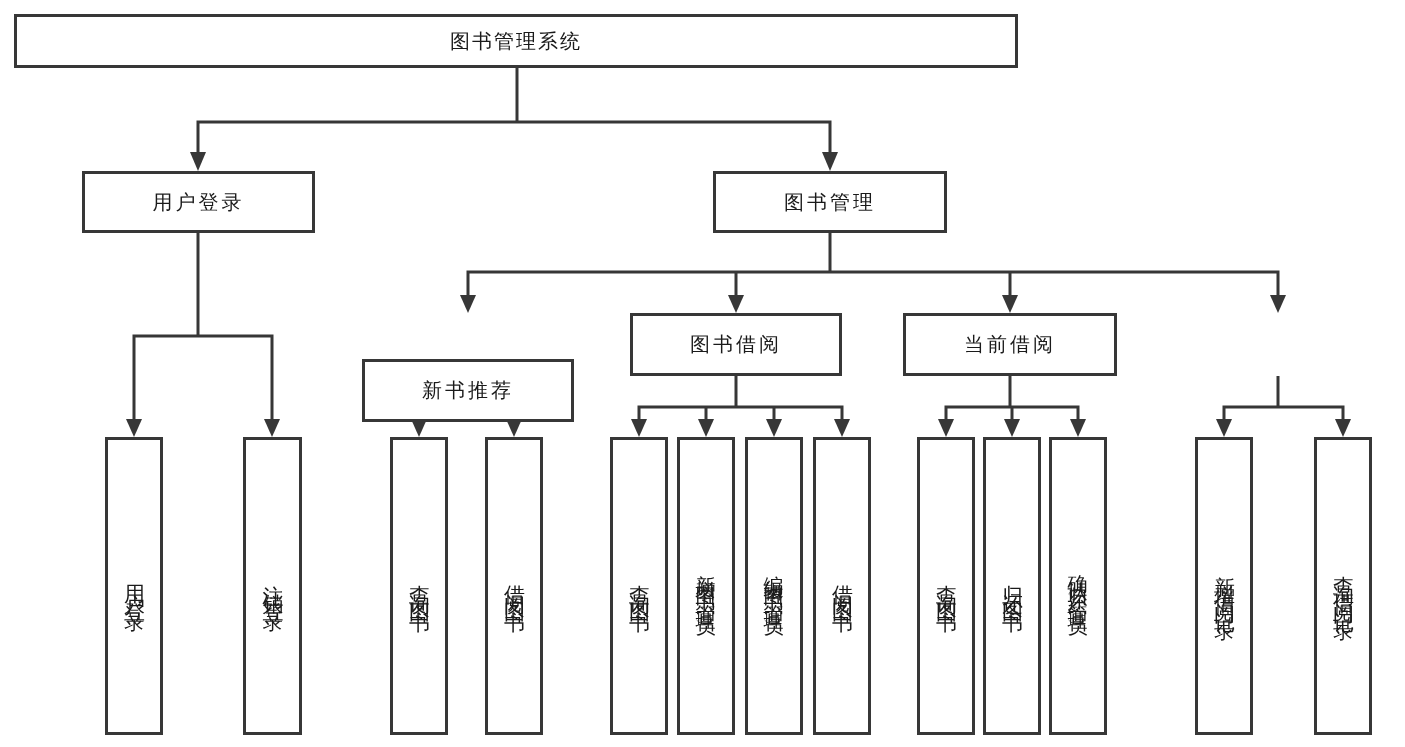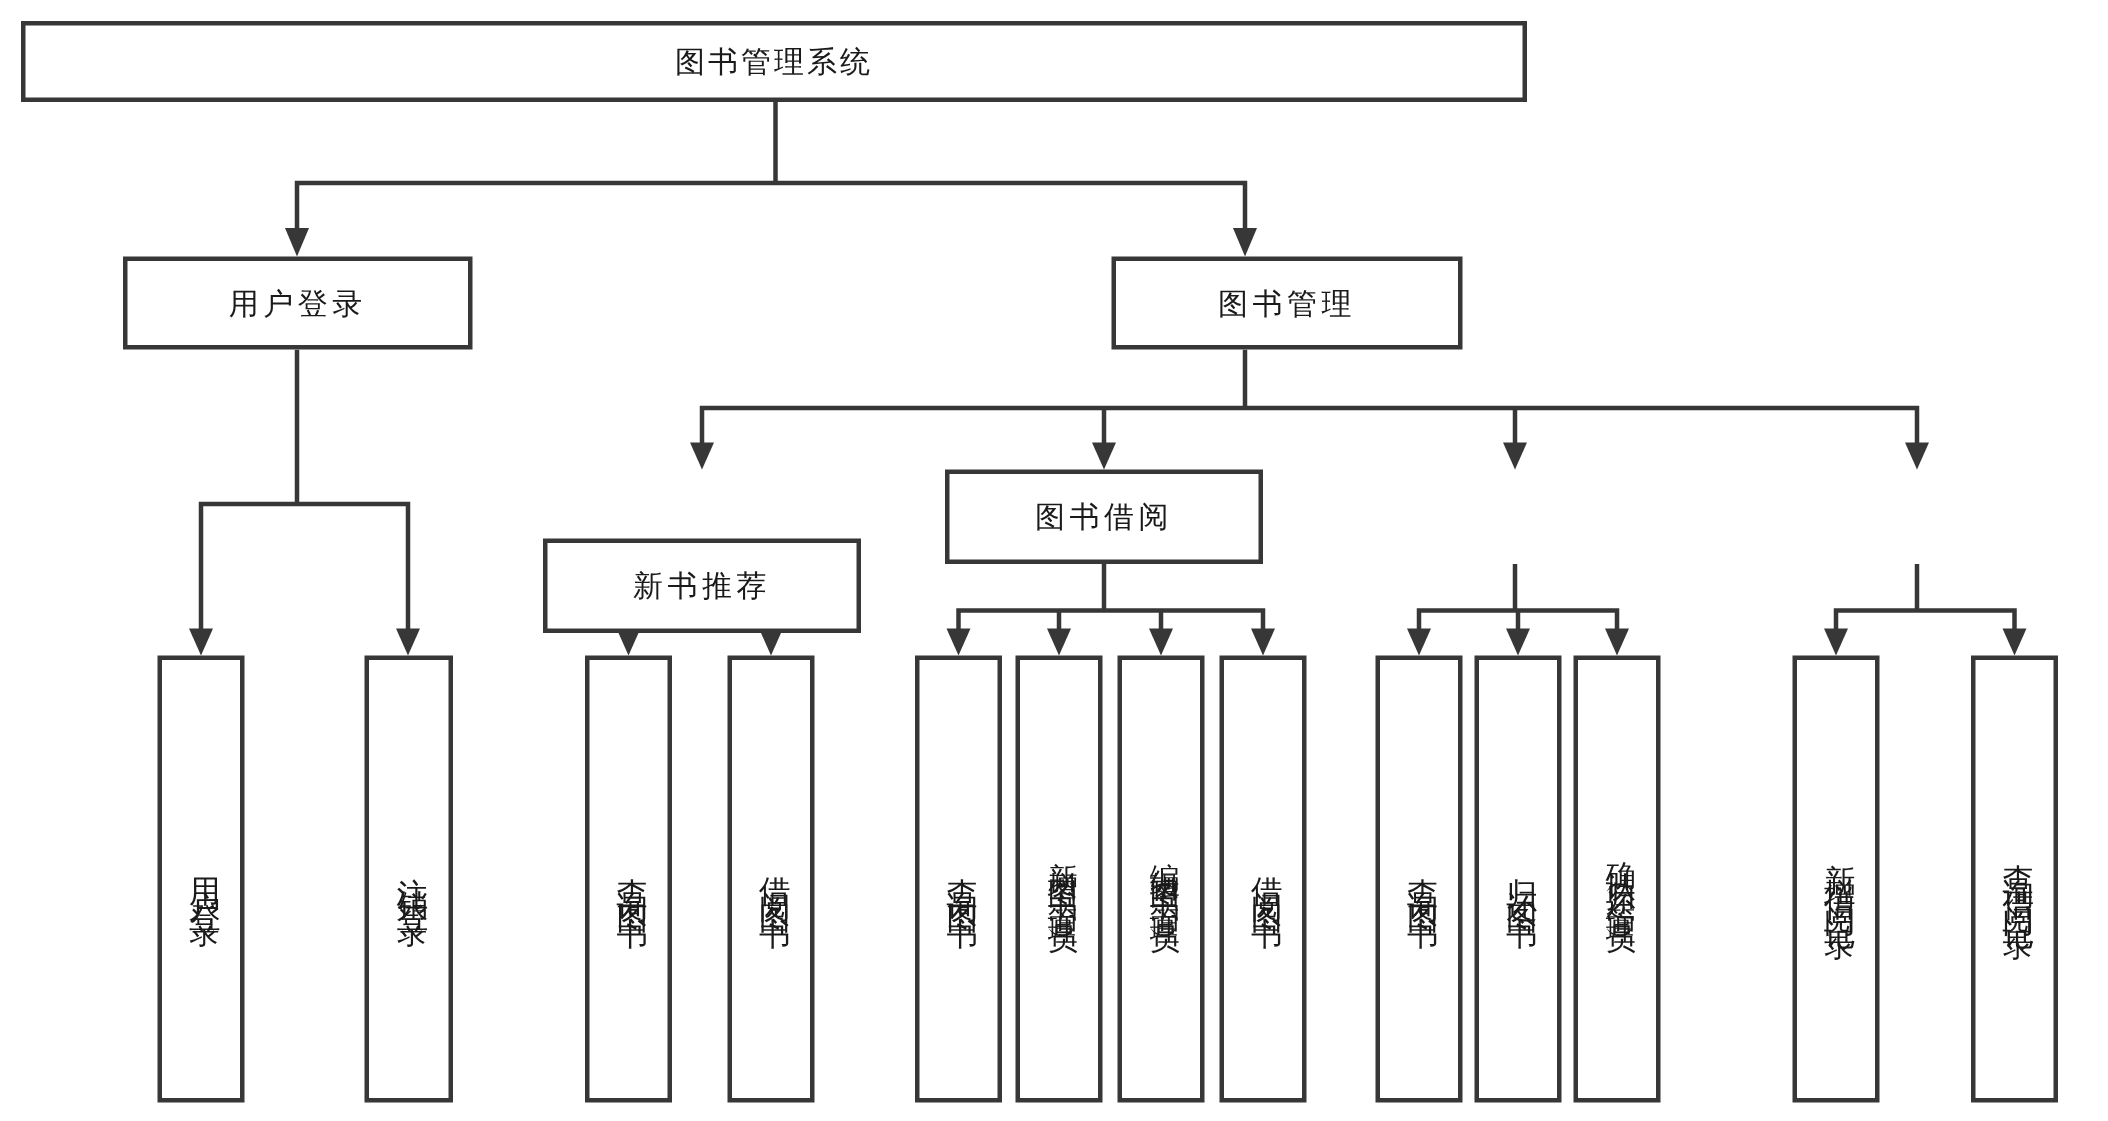--- a/index.html
+++ b/index.html
@@ -1,18 +1,18 @@
 <!DOCTYPE html>
 <html><head>
 <meta charset="utf-8">
 <style>
   html,body{margin:0;padding:0;background:#ffffff;}
   .stage{
     position:relative;width:1405px;height:747px;background:#ffffff;overflow:hidden;
-    font-family:Liberation Mono, monospace;color:#1a1a1a;
+    font-family:Liberation Serif, serif;color:#1a1a1a;
   }
   .connectors{position:absolute;left:0;top:0;width:1405px;height:747px;}
   .box{
     position:absolute;box-sizing:border-box;border:3px solid #373737;background:#ffffff;
     display:flex;align-items:center;justify-content:center;
   }
   .box .lbl{white-space:nowrap;}
   .l1 .lbl{font-size:20px;letter-spacing:2px;}
   .l2 .lbl,.l3 .lbl{font-size:20px;letter-spacing:3px;}
   .leaf .lbl{
@@ -82,29 +82,32 @@
     </g>
   </svg>
 
   <div class="box l1" style="left:14px;top:14px;width:1004px;height:54px;">
     <span class="lbl">图书管理系统</span>
   </div>
 
   <div class="box l2" style="left:82px;top:171px;width:233px;height:62px;">
     <span class="lbl">用户登录</span>
   </div>
-  <div class="box l2" style="left:741px;top:171px;width:234px;height:62px;">
+  <div class="box l2" style="left:713px;top:171px;width:234px;height:62px;">
     <span class="lbl">图书管理</span>
   </div>
 
   <div class="box l3" style="left:362px;top:313px;width:212px;height:63px;margin-top:46px;">
     <span class="lbl">新书推荐</span>
   </div>
   <div class="box l3" style="left:630px;top:313px;width:212px;height:63px;justify-content:center;">
     <span class="lbl">图书借阅</span>
+  </div>
+  <div class="box l3" style="left:903px;top:313px;width:214px;height:63px;">
+    <span class="lbl">当前借阅</span>
   </div>
 
   <div class="box leaf" style="left:105px;top:437px;width:58px;height:298px;">
     <span class="lbl">用户登录</span>
   </div>
   <div class="box leaf" style="left:243px;top:437px;width:59px;height:298px;">
     <span class="lbl">注销登录</span>
   </div>
 
   <div class="box leaf" style="left:390px;top:437px;width:58px;height:298px;">

